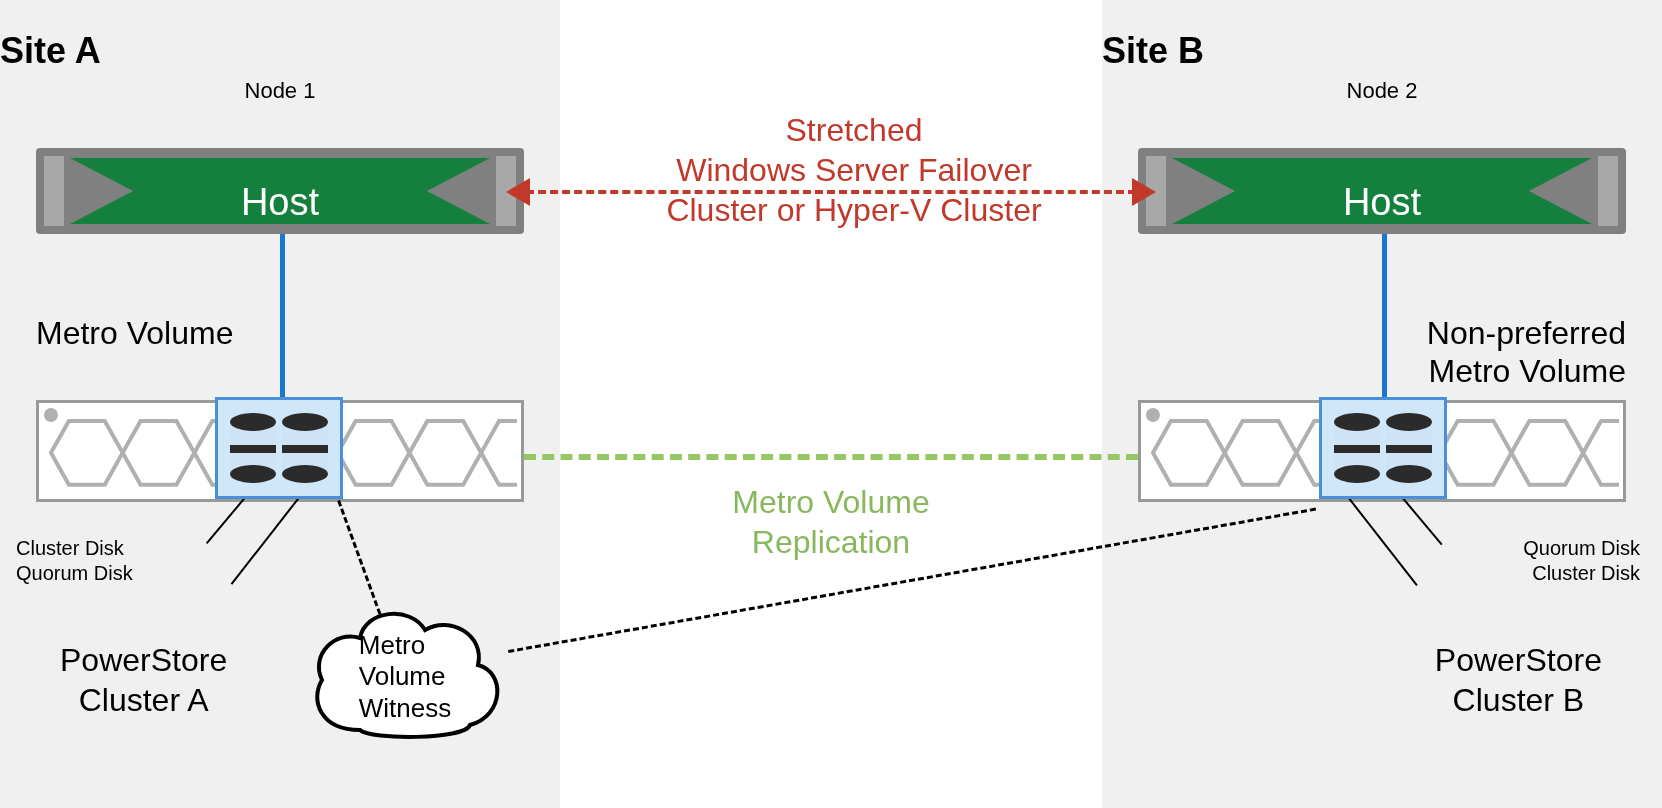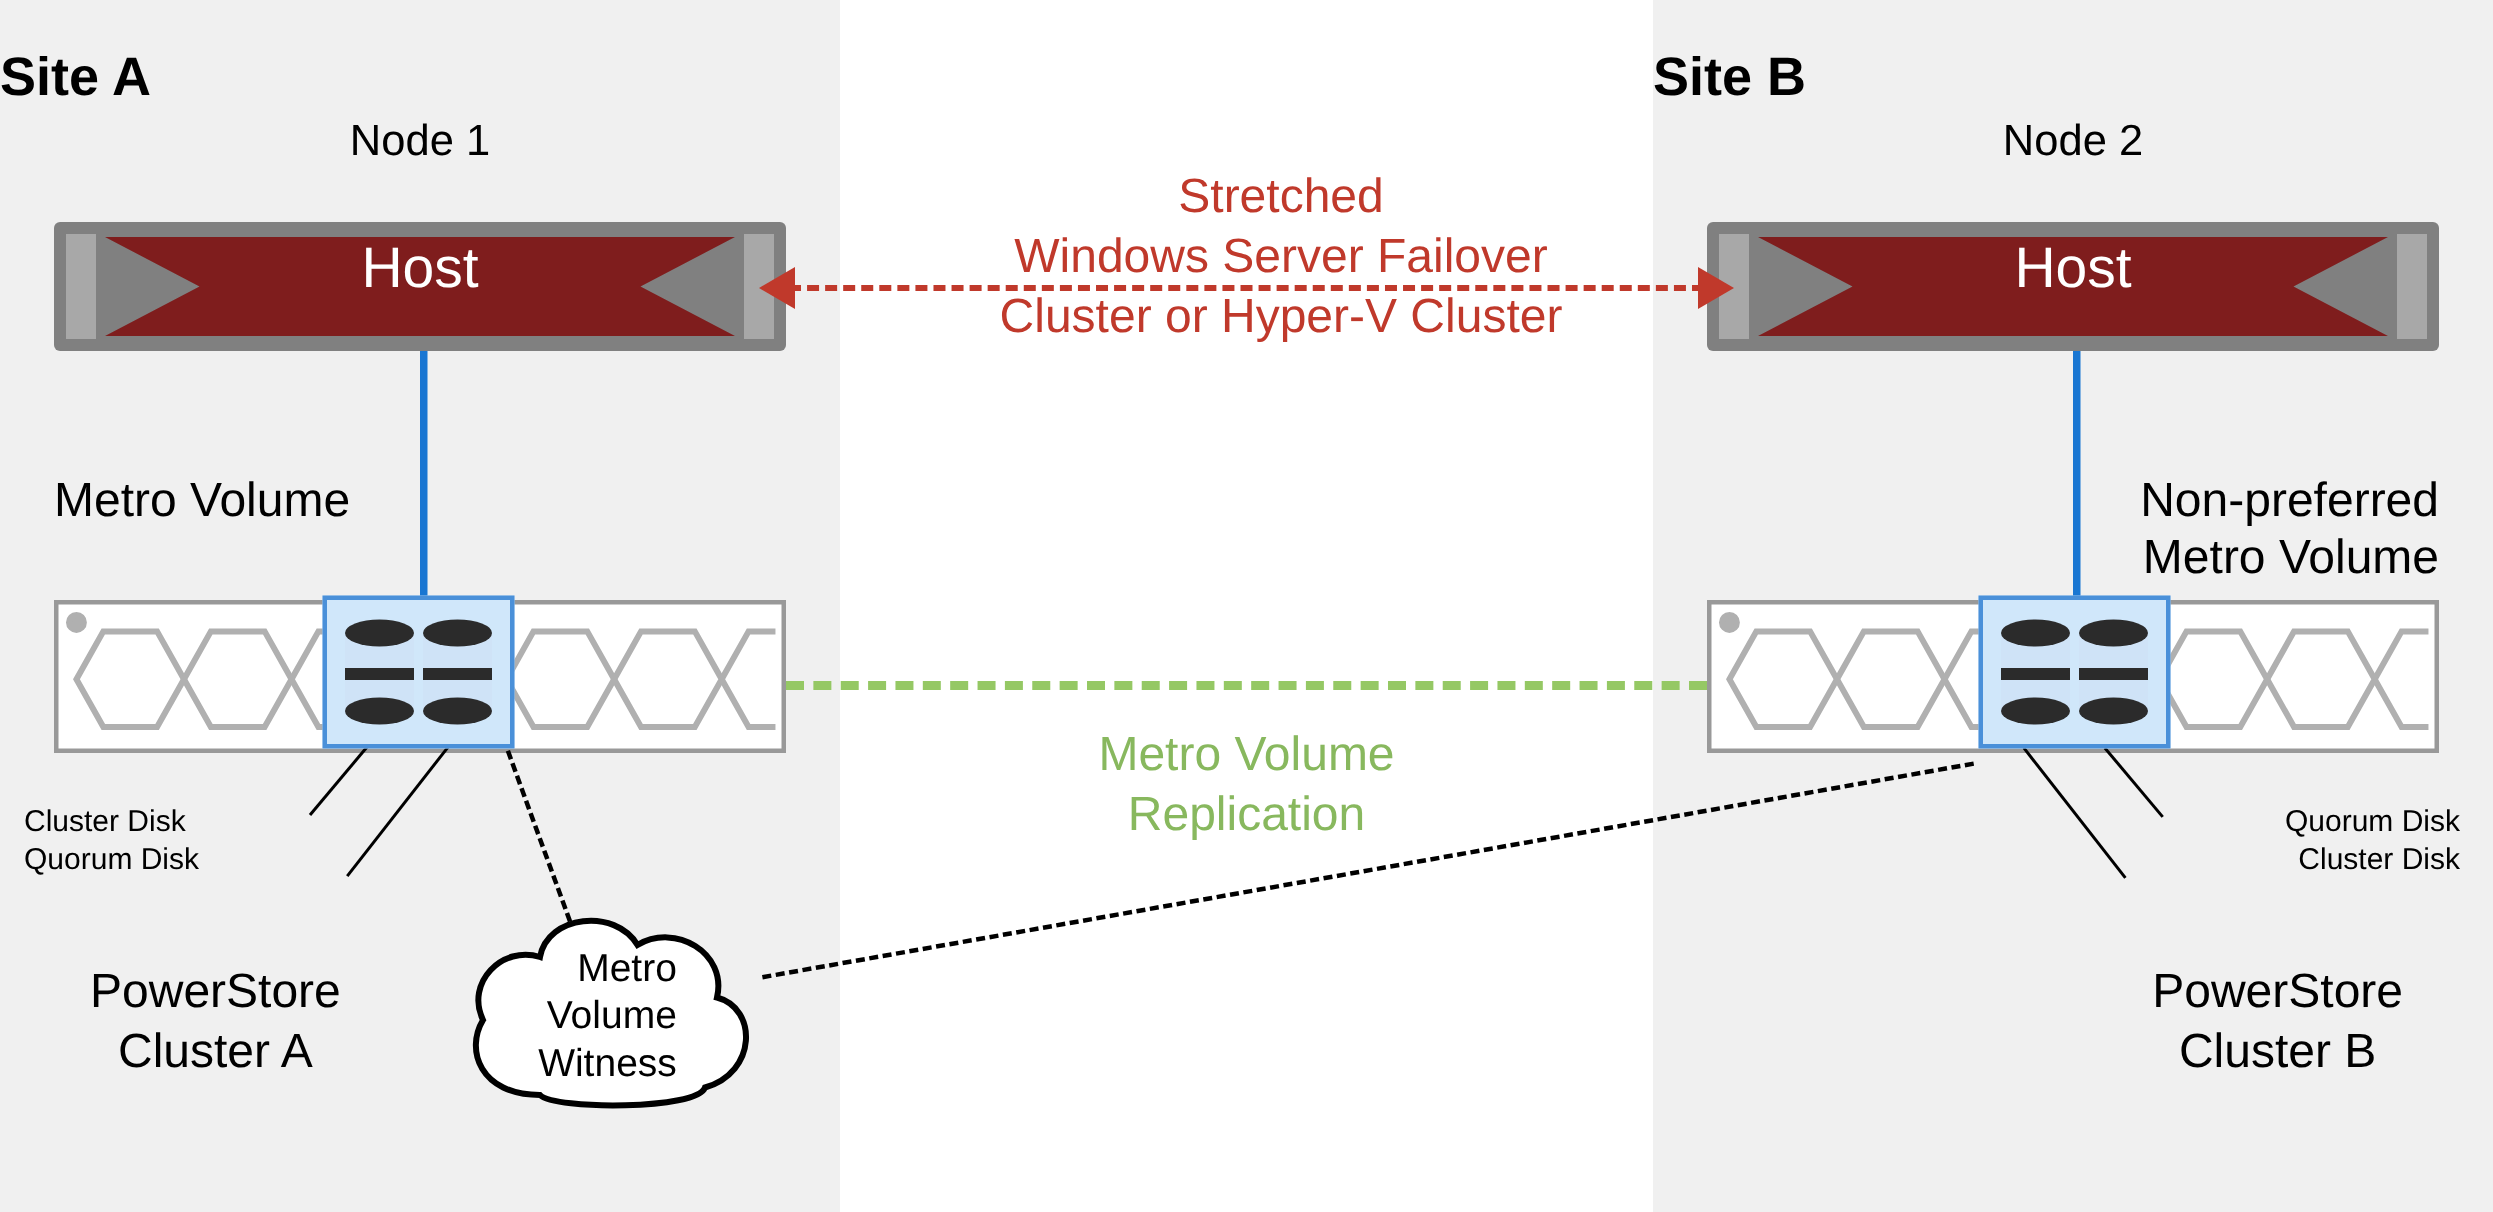--- a/index.html
+++ b/index.html
@@ -26,21 +26,21 @@
     width: 100%;
     font-size: 36px;
     font-weight: bold;
     color: #000;
     top: 30px;
   }
   .node-label {
     position: absolute;
     width: 100%;
     text-align: center;
-    font-size: 29px;
+    font-size: 22px;
     color: #000;
     top: 78px;
   }
 
   .host-rect {
     position: absolute;
     width: 488px;
     height: 86px;
     top: 148px;
     background: #808080;
@@ -56,24 +56,24 @@
     background: #a8a8a8;
   }
   .host-inner-left { left: 8px; }
   .host-inner-right { right: 8px; }
   .host-shape {
     position: absolute;
     left: 34px;
     right: 34px;
     top: 10px;
     bottom: 10px;
-    background: #7f1d1d;
+    background: #15803d;
     clip-path: polygon(0% 0%, 100% 0%, 85% 50%, 100% 100%, 0% 100%, 15% 50%);
     display: flex;
-    align-items: flex-start;
+    align-items: flex-end;
     justify-content: center;
   }
   .host-label {
     color: #fff;
     font-size: 38px;
   }
 
   .vline-blue {
     position: absolute;
     width: 5px;
@@ -211,21 +211,21 @@
     width: 210px;
     height: 160px;
   }
   .cloud svg { width: 100%; height: 100%; }
   .cloud-text {
     position: absolute;
     inset: 0;
     display:flex;
     align-items:center;
     justify-content:center;
-    text-align:right;
+    text-align:left;
     font-size: 26px;
     line-height: 1.2;
     color:#000;
     padding-top: 14px;
   }
 
   .witness-line-a {
     position: absolute;
     border-top: 3px dashed #000;
     transform-origin: top left;

